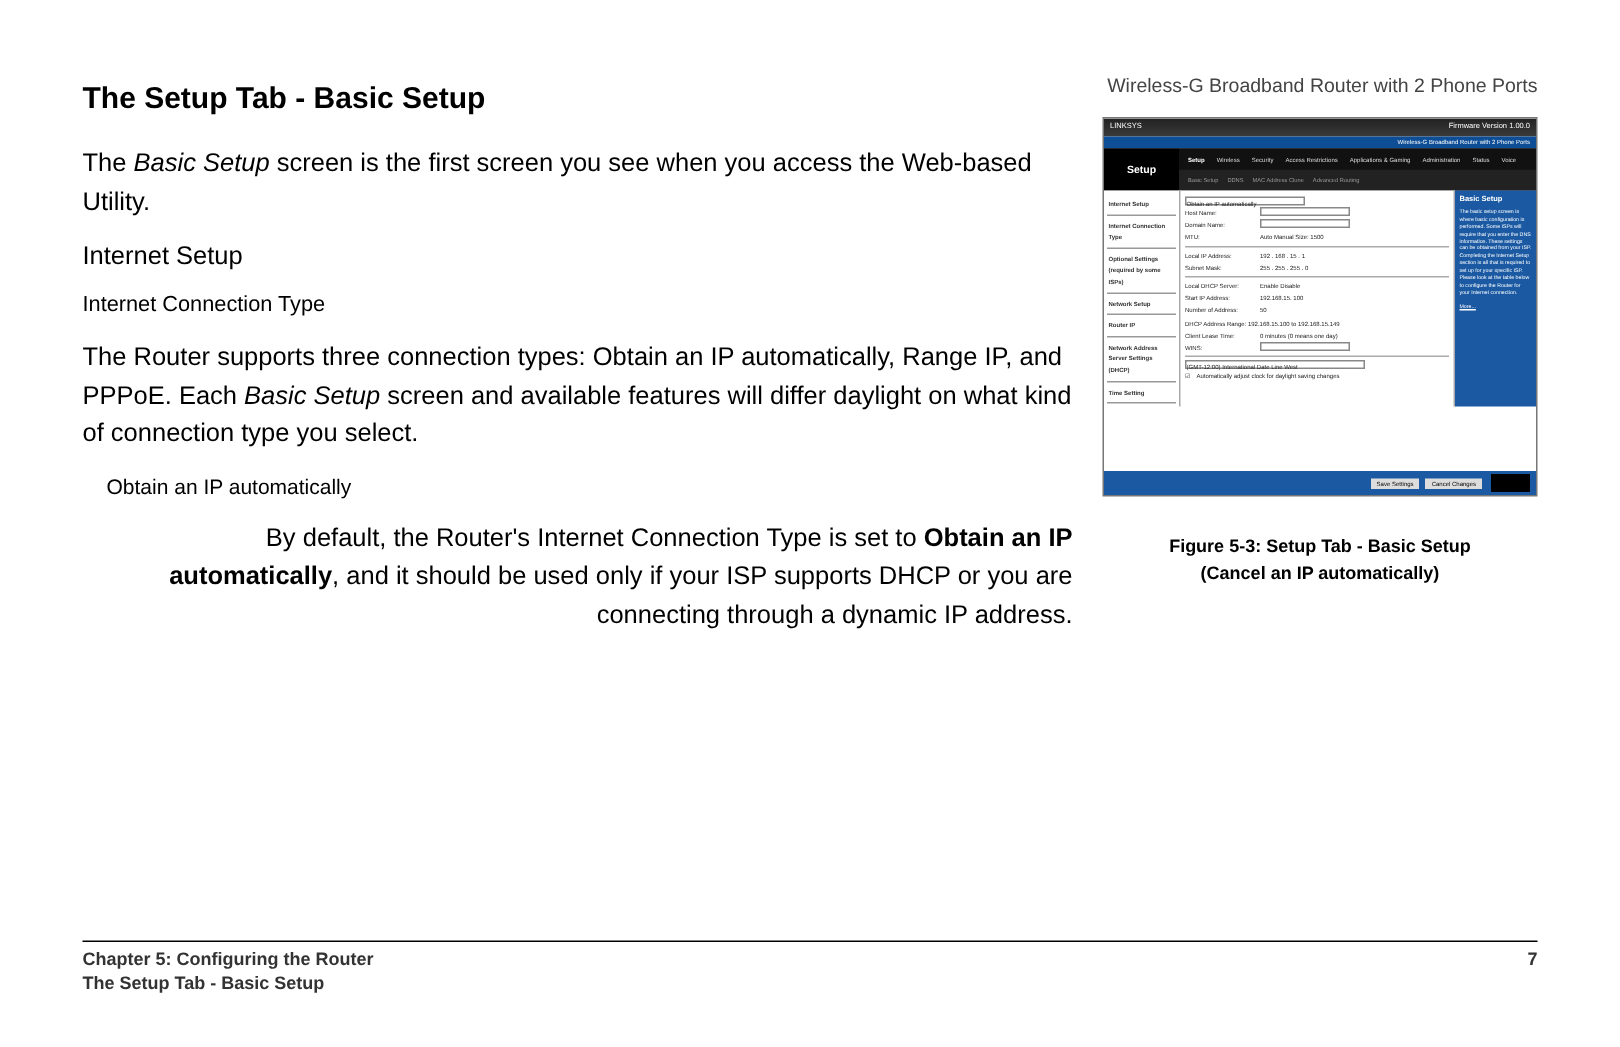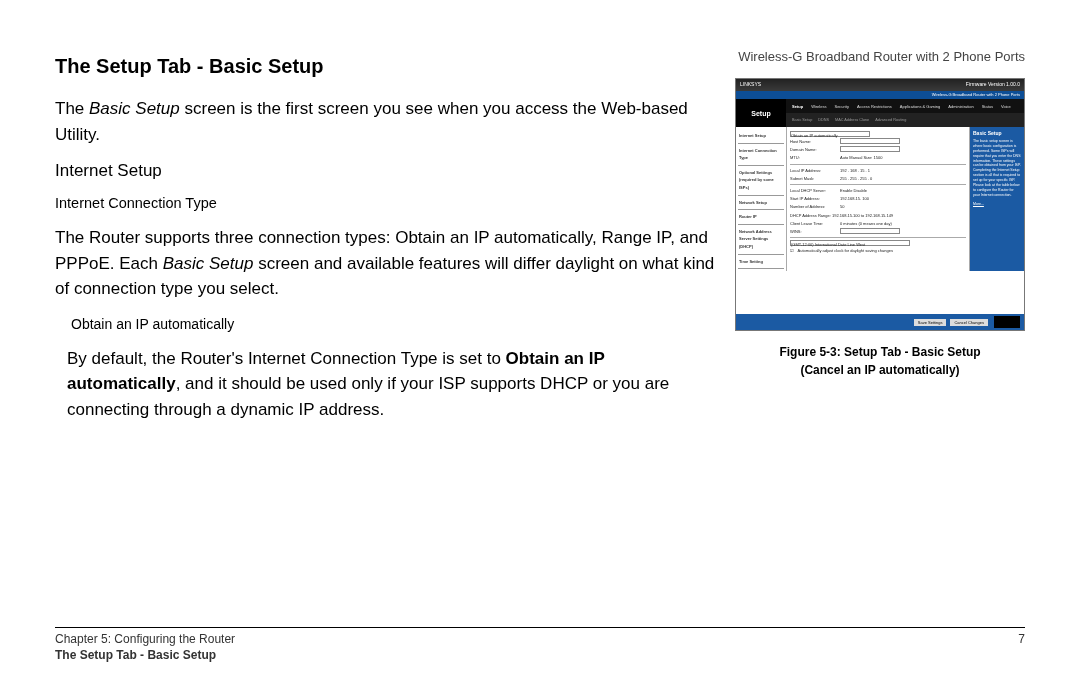--- a/index.html
+++ b/index.html
@@ -42,21 +42,22 @@
     font-size:14.5px;
     font-weight:normal;
     margin:12px 0 14px 0;
   }
   h4 {
     font-size:14px;
     font-weight:normal;
     margin:10px 0 14px 16px;
   }
   .indent {
-    margin-left:12px;
+    margin-left:28px;
+    text-align:right;
   }
   em { font-style:italic; }
   strong { font-weight:bold; }
 
   
   .figure {
     position:absolute;
     top:78px; right:55px;
     width:290px;
     text-align:center;
@@ -172,38 +173,38 @@
   }
   .rui-btn {
     background:#ddd; color:#000;
     font-size:4px;
     padding:1px 4px;
   }
   .caption {
     font-size:12px;
     font-weight:bold;
     text-align:center;
-    margin-top:12px;
+    margin-top:24px;
     line-height:1.5;
   }
 
   
   .footer {
     position:absolute;
     left:55px; right:55px;
     bottom:36px;
     font-size:12px;
     color:#333;
   }
   .footer hr {
     border:none;
     border-top:1px solid #000;
     margin-bottom:4px;
   }
-  .footer .fline { display:flex; justify-content:space-between; font-weight:normal; }
+  .footer .fline { display:flex; justify-content:space-between; font-weight:bold; }
   .footer .fsub { font-weight:bold; margin-top:2px;}
 </style>
 </head>
 <body>
 
 <div class="page">
   <div class="header-right">Wireless-G Broadband Router with 2 Phone Ports</div>
 
   <div class="left-col">
     <h1>The Setup Tab - Basic Setup</h1>

